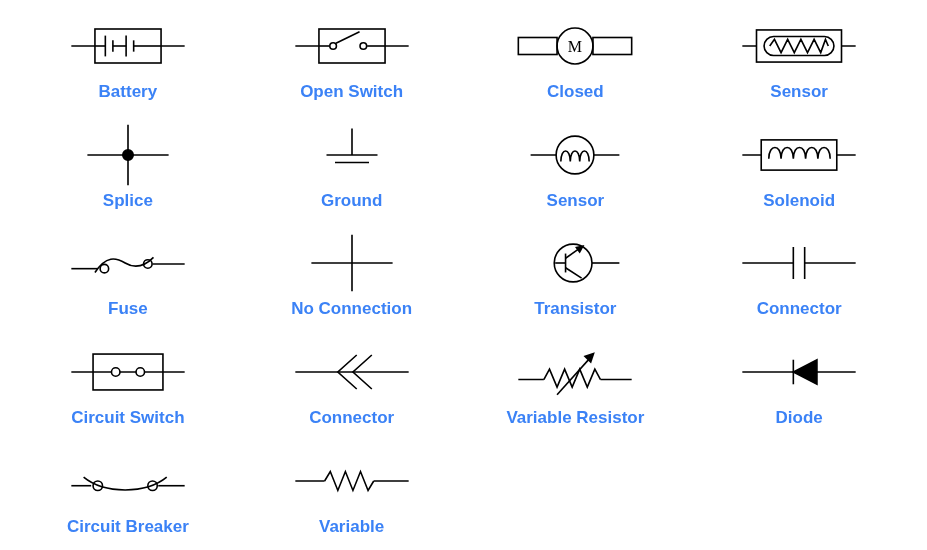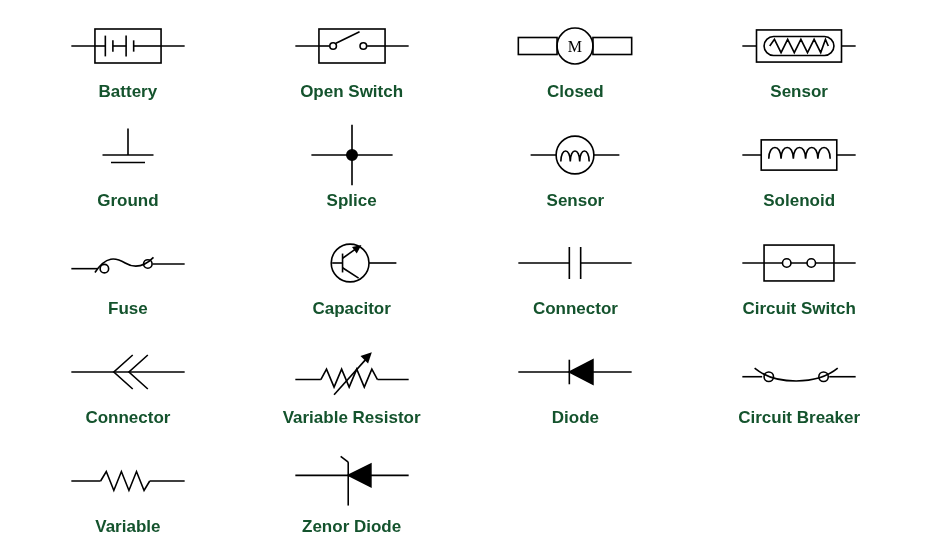--- a/index.html
+++ b/index.html
@@ -7,21 +7,21 @@
   body { font-family:"Liberation Sans", sans-serif; }
   .canvas {
     width:927px; height:550px; background:#ffffff;
     display:grid;
     grid-template-columns:repeat(4,1fr);
     grid-template-rows:repeat(5,1fr);
     padding:2px 16px 4px 16px;
   }
   .cell { display:flex; flex-direction:column; align-items:center; justify-content:center; }
   .sym { height:70px; display:flex; align-items:center; justify-content:center; }
-  .label { font-weight:bold; font-size:17px; color:#14532d; margin-top:1px; white-space:nowrap; }
+  .label { font-weight:bold; font-size:17px; color:#3b82f6; margin-top:1px; white-space:nowrap; }
   .motor-m { font-family:"Liberation Serif", serif; font-size:17px; }
 </style>
 </head>
 <body>
 
 <div class="canvas">
 
   <div class="cell">
     <div class="sym">
       <svg viewBox="0 0 130 72" width="132" height="68" fill="none" stroke="#000" stroke-width="1.7">
@@ -74,36 +74,36 @@
         <rect x="28" y="26" width="74" height="20" rx="10"></rect>
         <path d="M34,36 L39,29 L46,43 L53,29 L60,43 L67,29 L74,43 L81,29 L88,43 L93,29 L96,36"></path>
       </svg>
     </div>
     <div class="label">Sensor</div>
   </div>
 
   <div class="cell">
     <div class="sym">
       <svg viewBox="0 0 130 72" width="132" height="68" fill="none" stroke="#000" stroke-width="1.7">
+        <path d="M65,4 V68 M22,36 H108"></path>
+        <circle cx="65" cy="36" r="5.5" fill="#000"></circle>
+      </svg>
+    </div>
+    <div class="label">Splice</div>
+  </div>
+
+  <div class="cell">
+    <div class="sym">
+      <svg viewBox="0 0 130 72" width="132" height="68" fill="none" stroke="#000" stroke-width="1.7">
         <path d="M65,8 V36"></path>
         <path d="M38,36 H92"></path>
         <path d="M47,44 H83"></path>
       </svg>
     </div>
     <div class="label">Ground</div>
-  </div>
-
-  <div class="cell">
-    <div class="sym">
-      <svg viewBox="0 0 130 72" width="132" height="68" fill="none" stroke="#000" stroke-width="1.7">
-        <path d="M65,4 V68 M22,36 H108"></path>
-        <circle cx="65" cy="36" r="5.5" fill="#000"></circle>
-      </svg>
-    </div>
-    <div class="label">Splice</div>
   </div>
 
   <div class="cell">
     <div class="sym">
       <svg viewBox="0 0 130 72" width="132" height="68" fill="none" stroke="#000" stroke-width="1.7">
         <path d="M18,36 H45 M85,36 H112"></path>
         <circle cx="65" cy="36" r="20"></circle>
         <path d="M50,43 c0,-15 10,-15 10,0 c0,-15 10,-15 10,0 c0,-15 10,-15 10,0"></path>
       </svg>
     </div>
@@ -127,34 +127,42 @@
         <path d="M5,42 H33"></path>
         <circle cx="40" cy="42" r="4.5"></circle>
         <path d="M30,46 C42,28 52,30 62,36 C72,42 82,40 92,30"></path>
         <circle cx="86" cy="37" r="4.5"></circle>
         <path d="M91,37 H125"></path>
       </svg>
     </div>
     <div class="label">Fuse</div>
   </div>
 
+  <div class="cell">
+    <div class="sym">
+      <svg viewBox="0 0 130 72" width="132" height="68" fill="none" stroke="#000" stroke-width="1.7">
+        <path d="M65,6 V66 M22,36 H108"></path>
+      </svg>
+    </div>
+    <div class="label">No Connection</div>
+  </div>
 
   <div class="cell">
     <div class="sym">
       <svg viewBox="0 0 130 72" width="132" height="68" fill="none" stroke="#000" stroke-width="1.7">
         <circle cx="63" cy="36" r="20"></circle>
         <path d="M83,36 H112"></path>
         <path d="M44,36 H55"></path>
         <path d="M55,26 V46"></path>
         <path d="M55,31 L72,19"></path>
         <polygon points="75,17 65,19 70,26" fill="#000" stroke="none"></polygon>
         <path d="M55,41 L72,52"></path>
       </svg>
     </div>
-    <div class="label">Capacitor</div>
+    <div class="label">Transistor</div>
   </div>
 
   <div class="cell">
     <div class="sym">
       <svg viewBox="0 0 130 72" width="132" height="68" fill="none" stroke="#000" stroke-width="1.7">
         <path d="M5,36 H59 M71,36 H125"></path>
         <path d="M59,19 V53 M71,19 V53"></path>
       </svg>
     </div>
     <div class="label">Connector</div>
@@ -223,25 +231,14 @@
   <div class="cell">
     <div class="sym">
       <svg viewBox="0 0 130 72" width="132" height="68" fill="none" stroke="#000" stroke-width="1.7">
         <path d="M5,36 H36 M88,36 H125"></path>
         <path d="M36,36 L42,26 L50,46 L58,26 L66,46 L74,26 L82,46 L88,36"></path>
       </svg>
     </div>
     <div class="label">Variable</div>
   </div>
 
-  <div class="cell">
-    <div class="sym">
-      <svg viewBox="0 0 130 72" width="132" height="68" fill="none" stroke="#000" stroke-width="1.7">
-        <path d="M5,30 H125"></path>
-        <polygon points="85,18 85,42 61,30" fill="#000"></polygon>
-        <path d="M61,16 V62"></path>
-        <path d="M61,16 L53,10"></path>
-      </svg>
-    </div>
-    <div class="label">Zenor Diode</div>
-  </div>
 
 </div>
 
 </body></html>

